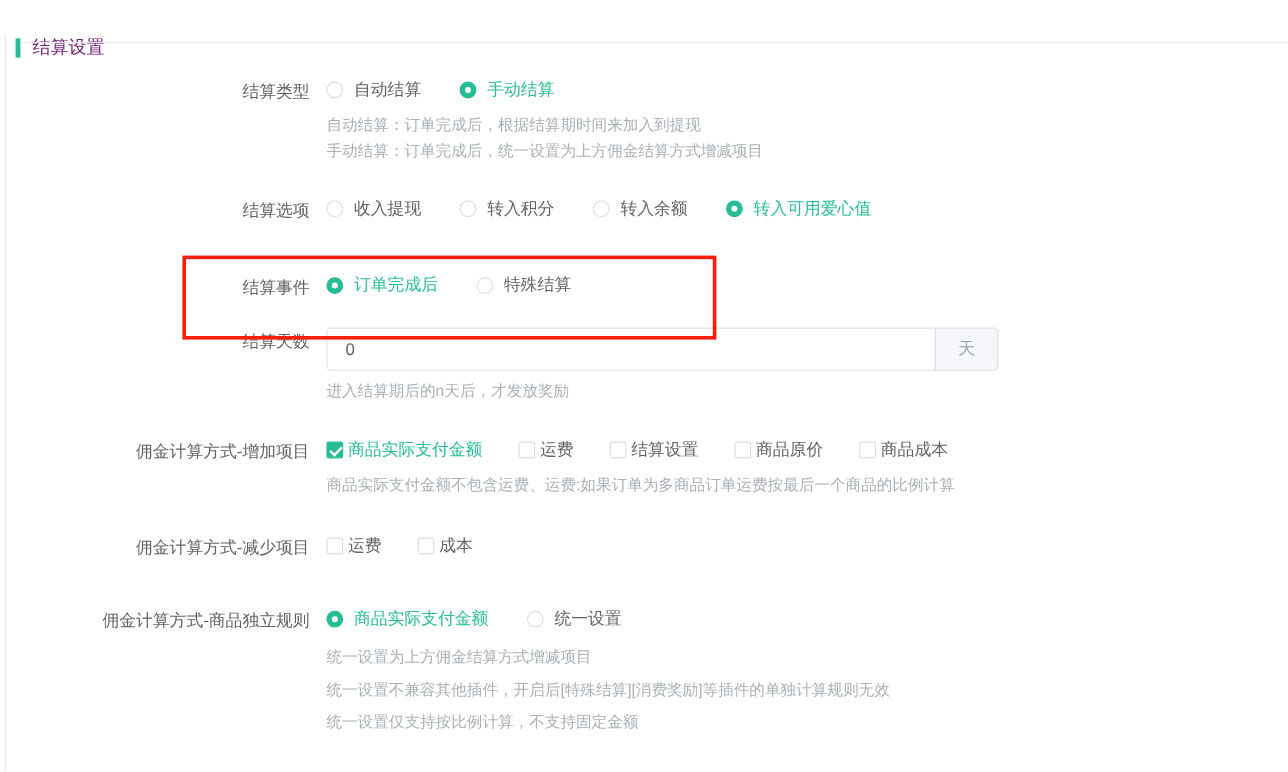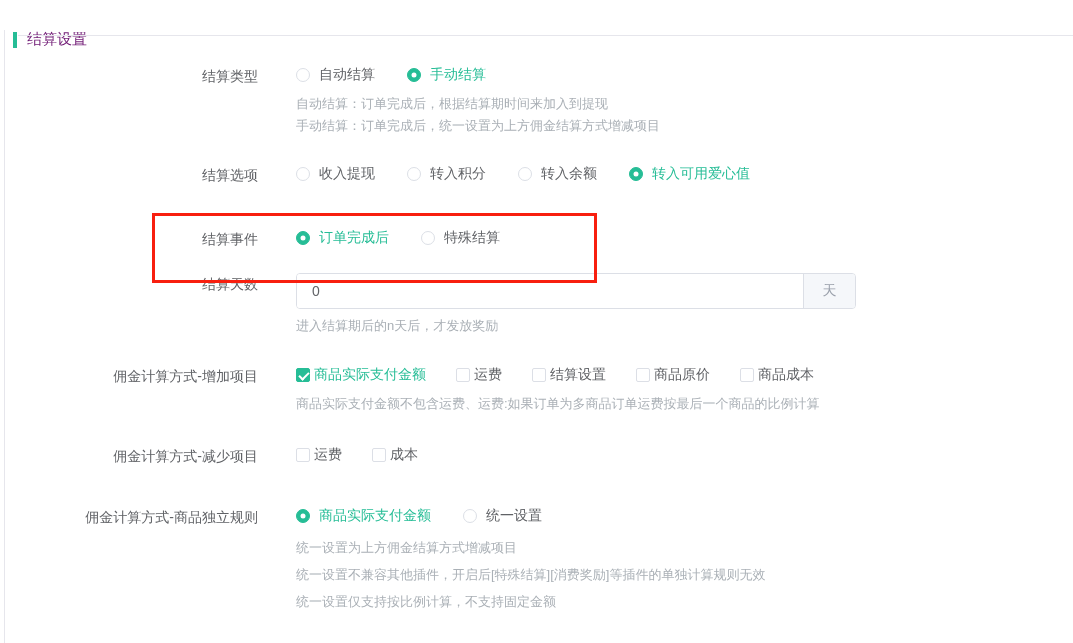--- a/index.html
+++ b/index.html
@@ -19,21 +19,21 @@
   .h-divider-top{position:absolute;left:18px;right:0;top:5px;height:1px;background:var(--divider);}
 
   .section-header{display:flex;align-items:center;margin:30px 0 0 13px;}
   .section-bar{width:4px;height:16px;background:var(--accent);margin-right:10px;}
   .section-title{font-size:15px;font-weight:normal;color:#701a75;}
 
   .form{margin-top:16px;}
   .form-row{display:flex;align-items:flex-start;}
   .form-label{width:258px;min-width:258px;text-align:right;margin-right:14px;
     font-size:14px;color:var(--label-color);line-height:20px;padding-top:1px;}
-  .form-content{flex:1;margin-left:24px;}
+  .form-content{flex:1;}
   .opt-line{display:flex;align-items:center;min-height:20px;}
 
   .opt{display:inline-flex;align-items:center;margin-right:32px;cursor:pointer;}
   .radio-dot{width:14px;height:14px;border:1px solid var(--border-color);border-radius:50%;
     background:#fff;display:inline-block;margin-right:9px;position:relative;flex:none;}
   .opt.checked .radio-dot{background:var(--accent);border-color:var(--accent);}
   .opt.checked .radio-dot::after{content:"";position:absolute;left:50%;top:50%;
     width:5px;height:5px;border-radius:50%;background:#fff;transform:translate(-50%,-50%);}
   .opt-label{font-size:14px;color:var(--label-color);}
   .opt.checked .opt-label{color:var(--accent);}

